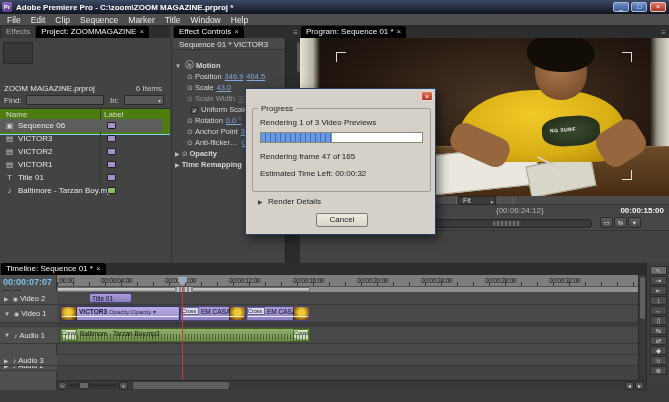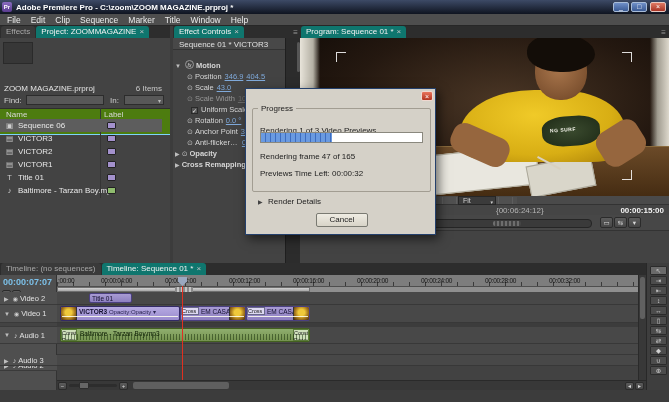--- a/index.html
+++ b/index.html
@@ -16,21 +16,21 @@
   font-size:7px;line-height:8px;text-align:center;background:linear-gradient(#6f8fc8,#3a5a94)}
 #btn-close{background:linear-gradient(#e07a64,#a93324);border-color:#e8c8c0}
 #menubar{left:0;top:14px;width:669px;height:12px;background:#4e4e4e;border-bottom:1px solid #272727;
   display:flex;align-items:center;padding-left:2px}
 .menu-item{padding:0 5px;font-size:8.5px;color:#ececec}
 
 .panel{position:absolute;background:#434343;overflow:hidden}
 .tabbar{position:absolute;left:0;top:0;right:0;height:12px;background:#2d2d2d;display:flex;padding-left:1px}
 .tab{height:12px;line-height:12px;padding:0 5px;background:#3a3a3a;color:#a8a8a8;border-radius:3px 3px 0 0;
   margin-right:1px;font-size:8px;white-space:nowrap;display:inline-flex;align-items:center;gap:3px}
-.tab.on{background:#0f766e;color:#f2f2f2}
+.tab.on{background:#000000;color:#f2f2f2}
 .tx{color:#c4c4c4;font-size:8px}
 .pmenu{position:absolute;top:2px;font-size:8px;color:#9a9a9a}
 .sbtn{position:absolute;background:linear-gradient(#5c5c5c,#464646);border:1px solid #2b2b2b;border-radius:2px;
   color:#d8d8d8;text-align:center;overflow:hidden}
 
 .prow{position:absolute;left:0;width:162px;height:13px;line-height:13px}
 .prow.sel{background:#5d5d5d}
 .picon{position:absolute;left:4px;width:11px;text-align:center;color:#cfcfcf;font-size:7.5px}
 .pname{position:absolute;left:18px;font-size:8px;color:#e8e8e8;white-space:nowrap}
 .plabel{position:absolute;left:107px;top:3px;width:9px;height:7px;border:1px solid #222;border-radius:1px}
@@ -199,21 +199,21 @@
     <div class="ecrow" style="top:100px;padding-left:14px">
       <span class="sw">⊙</span><span class="eclab">Anchor Point</span><u class="val">360.0</u><u class="val">240.0</u>
     </div>
     <div class="ecrow" style="top:111px;padding-left:14px">
       <span class="sw">⊙</span><span class="eclab">Anti-flicker Filter</span><u class="val">0.00</u>
     </div>
     <div class="ecrow" style="top:122px">
       <span class="tri">▶</span><span class="sw">⊙</span><b class="eclab">Opacity</b>
     </div>
     <div class="ecrow" style="top:133px">
-      <span class="tri">▶</span><b class="eclab" style="max-width:70px">Cross Remapping</b>
+      <span class="tri">▶</span><b class="eclab" style="max-width:70px">Time Remapping</b>
     </div>
     <div class="abs" style="left:112px;top:12px;width:16px;height:225px;background:#2c2c2c;border-left:1px solid #1f1f1f">
       <span class="abs" style="right:1px;top:4px;width:3px;height:30px;background:#565656;border-radius:2px"></span>
     </div>
   </div>
 
   <div class="panel" style="left:300px;top:26px;width:369px;height:237px">
     <div class="tabbar">
       <span class="tab on">
           <span>Program: Sequence 01 *</span>
@@ -268,23 +268,20 @@
         <span class="abs" style="left:70px;top:1px;width:28px;height:5px;background:repeating-linear-gradient(90deg,#6e6e6e 0 2px,#454545 2px 4px);border-radius:2px"></span>
       </div>
       <span class="sbtn" style="left:300px;top:2px;width:13px;height:11px;font-size:6.5px;line-height:10px">▭</span>
       <span class="sbtn" style="left:314px;top:2px;width:13px;height:11px;font-size:6.5px;line-height:10px">⇆</span>
       <span class="sbtn" style="left:328px;top:2px;width:13px;height:11px;font-size:6.5px;line-height:10px">▾</span>
     </div>
   </div>
 
   <div class="panel" style="left:0;top:263px;width:646px;height:127px">
     <div class="tabbar">
-      <span class="tab">
-          <span>Timeline: (no sequences)</span>
-        </span>
       <span class="tab on">
           <span>Timeline: Sequence 01 *</span>
           <span class="tx">×</span>
         </span>
     </div>
     <div class="abs" style="left:0;top:12px;width:646px;height:115px;background:#a21caf">
 
       <div class="abs" style="left:0;top:0;width:57px;height:115px;background:#4f4f4f;border-right:1px solid #333"></div>
       <span class="abs" style="left:3px;top:2px;font-size:9px;font-weight:bold;color:#7cc0e8">00:00:07:07</span>
       <span class="sbtn" style="left:2px;top:15px;width:9px;height:8px;font-size:5.5px;line-height:7px">∩</span>
@@ -403,24 +400,24 @@
     <span class="tool" style="top:83px">◆</span>
     <span class="tool" style="top:93px">∪</span>
     <span class="tool" style="top:103px">⊕</span>
   </div>
 
 
   <div id="dlg" class="abs">
     <div id="dlg-close">×</div>
     <div id="dlg-group"></div>
     <div id="dlg-group-label">Progress</div>
-    <span class="dlg-txt" style="left:14px;top:37px">Rendering 1 of 3 Video Previews</span>
+    <span class="dlg-txt" style="left:14px;top:29px">Rendering 1 of 3 Video Previews</span>
     <div id="pbar">
       <span id="pfill" style="width: 44%;"></span>
     </div>
     <span class="dlg-txt" style="left:14px;top:63px">Rendering frame 47 of 165</span>
-    <span class="dlg-txt" style="left:14px;top:80px">Previews Time Left: 00:00:32</span>
+    <span class="dlg-txt" style="left:14px;top:80px">Estimated Time Left: 00:00:32</span>
     <span class="dlg-txt" style="left:12px;top:109px;font-size:6px;color:#444">▶</span>
     <span class="dlg-txt" style="left:22px;top:108px">Render Details</span>
     <div id="dlg-cancel">Cancel</div>
   </div>
 
 </div>
 
 </body></html>

